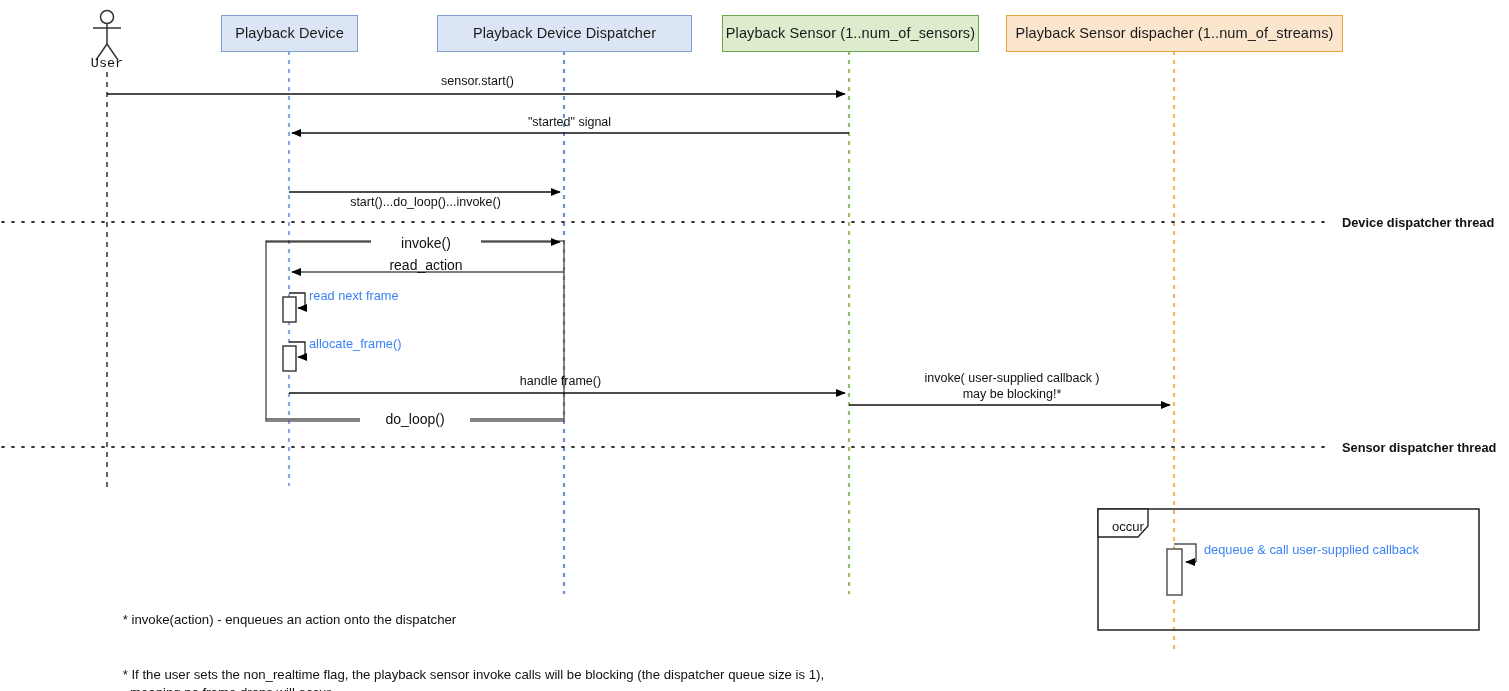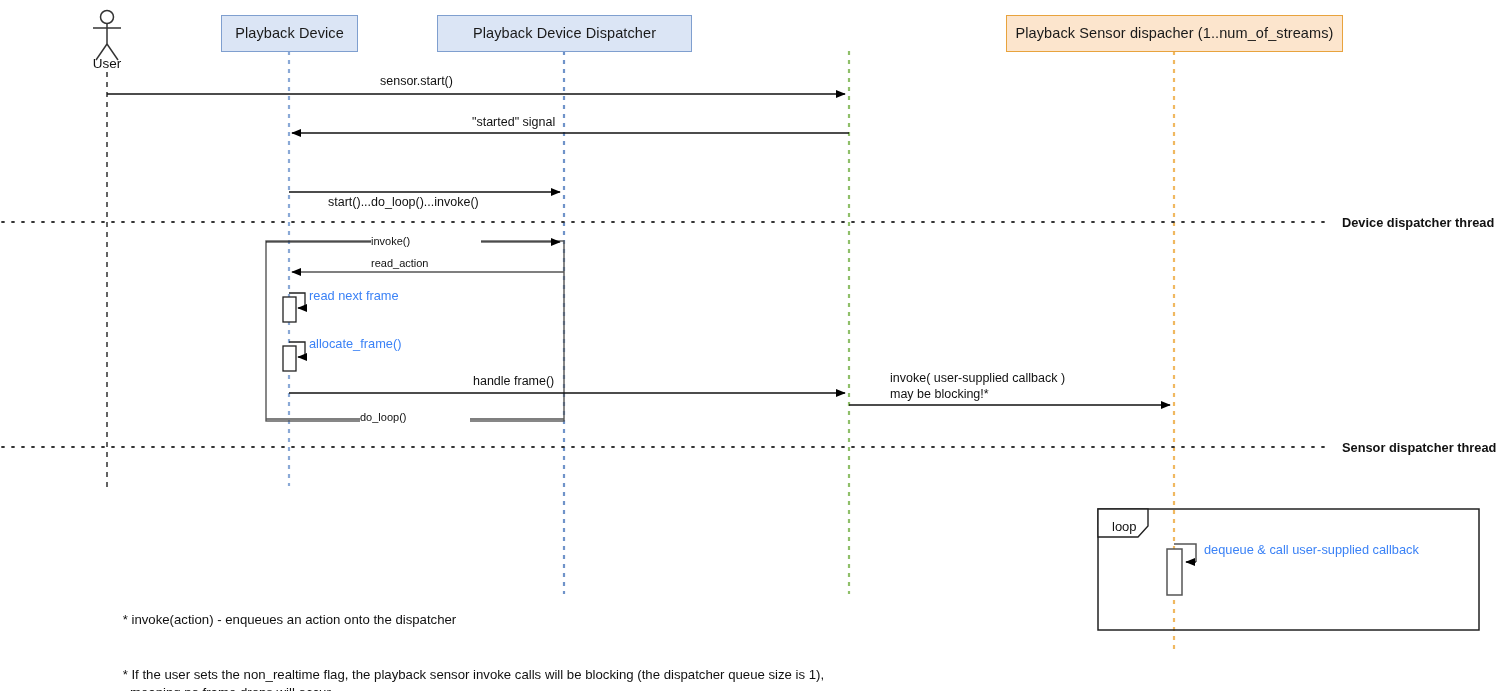--- a/index.html
+++ b/index.html
@@ -36,24 +36,24 @@
     line-height: 1.15;
     white-space: nowrap;
     letter-spacing: 0.1px;
   }
   .msg-label {
     position: absolute;
     font-size: 12.5px;
     line-height: 1.25;
     white-space: nowrap;
     color: #111111;
-    text-align: left;
+    text-align: center;
   }
   .msg-label.small {
-    font-size: 11px;
+    font-size: 14px;
   }
   .self-label {
     position: absolute;
     font-size: 12.8px;
     white-space: nowrap;
     color: #3b82f6;
   }
   .thread-label {
     position: absolute;
     font-size: 12.8px;
@@ -156,26 +156,29 @@
   </svg>
 
   <div class="participant-box" style="left:221px; top:15px; width:137px; height:37px; background:#dbe5f5; border-color:#7f9fcf;">
     <span>Playback Device</span>
   </div>
 
   <div class="participant-box" style="left:437px; top:15px; width:255px; height:37px; background:#dbe5f5; border-color:#7f9fcf;">
     <span>Playback Device Dispatcher</span>
   </div>
 
+  <div class="participant-box" style="left:722px; top:15px; width:257px; height:37px; background:#ddeccd; border-color:#6aa84f;">
+    <span>Playback Sensor (1..num_of_sensors)</span>
+  </div>
 
   <div class="participant-box" style="left:1006px; top:15px; width:337px; height:37px; background:#fce5cd; border-color:#e8a33d;">
     <span>Playback Sensor dispacher (1..num_of_streams)</span>
   </div>
 
-  <div class="actor-label" style="left:77px; top:56px; width:60px;">
+  <div class="actor-label" style="left:77px; top:56px; width:60px;font-family:Liberation Mono, monospace;">
     <span>User</span>
   </div>
 
   <div class="msg-label" style="left:380px; top:74px; width:195px;">
     <span>sensor.start()</span>
   </div>
 
   <div class="msg-label" style="left:472px; top:115px; width:195px;">
     <span>"started" signal</span>
   </div>
@@ -193,21 +196,21 @@
   </div>
 
   <div class="self-label" style="left:309px; top:288px;">
     <span>read next frame</span>
   </div>
 
   <div class="self-label" style="left:309px; top:336px;">
     <span>allocate_frame()</span>
   </div>
 
-  <div class="msg-label" style="left:473px; top:374px; width:195px;">
+  <div class="msg-label" style="left:463px; top:374px; width:195px;">
     <span>handle frame()</span>
   </div>
 
   <div class="msg-label" style="left:890px; top:371px; width:244px;">
     <span>invoke( user-supplied callback )</span><br>
     <span>may be blocking!*</span>
   </div>
 
   <div class="msg-label small" style="left:360px; top:411px; width:110px; background:#ffffff;">
     <span>do_loop()</span>
@@ -215,21 +218,21 @@
 
   <div class="thread-label" style="left:1342px; top:215px;">
     <span>Device dispatcher thread</span>
   </div>
 
   <div class="thread-label" style="left:1342px; top:440px;">
     <span>Sensor dispatcher thread</span>
   </div>
 
   <div class="frag-label" style="left:1112px; top:519px;">
-    <span>loop</span>
+    <span>occur</span>
   </div>
 
   <div class="self-label" style="left:1204px; top:542px;">
     <span>dequeue &amp; call user-supplied callback</span>
   </div>
 
   <div class="footnote" style="left:108px; top:592px;">
     <span>* invoke(action) - enqueues an action onto the dispatcher</span>
   </div>
   <div class="footnote" style="left:108px; top:647px;">

